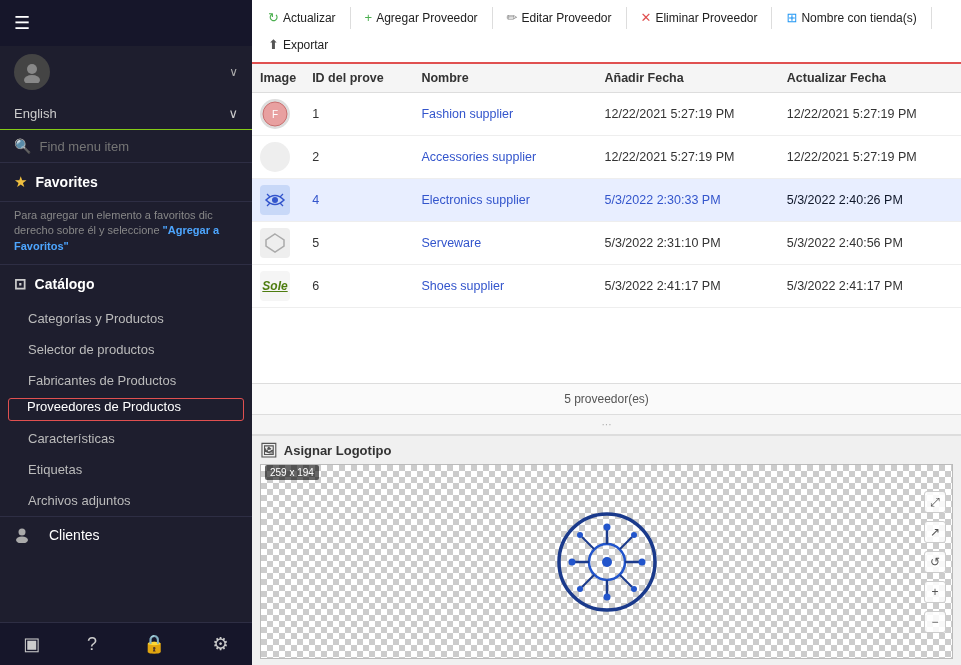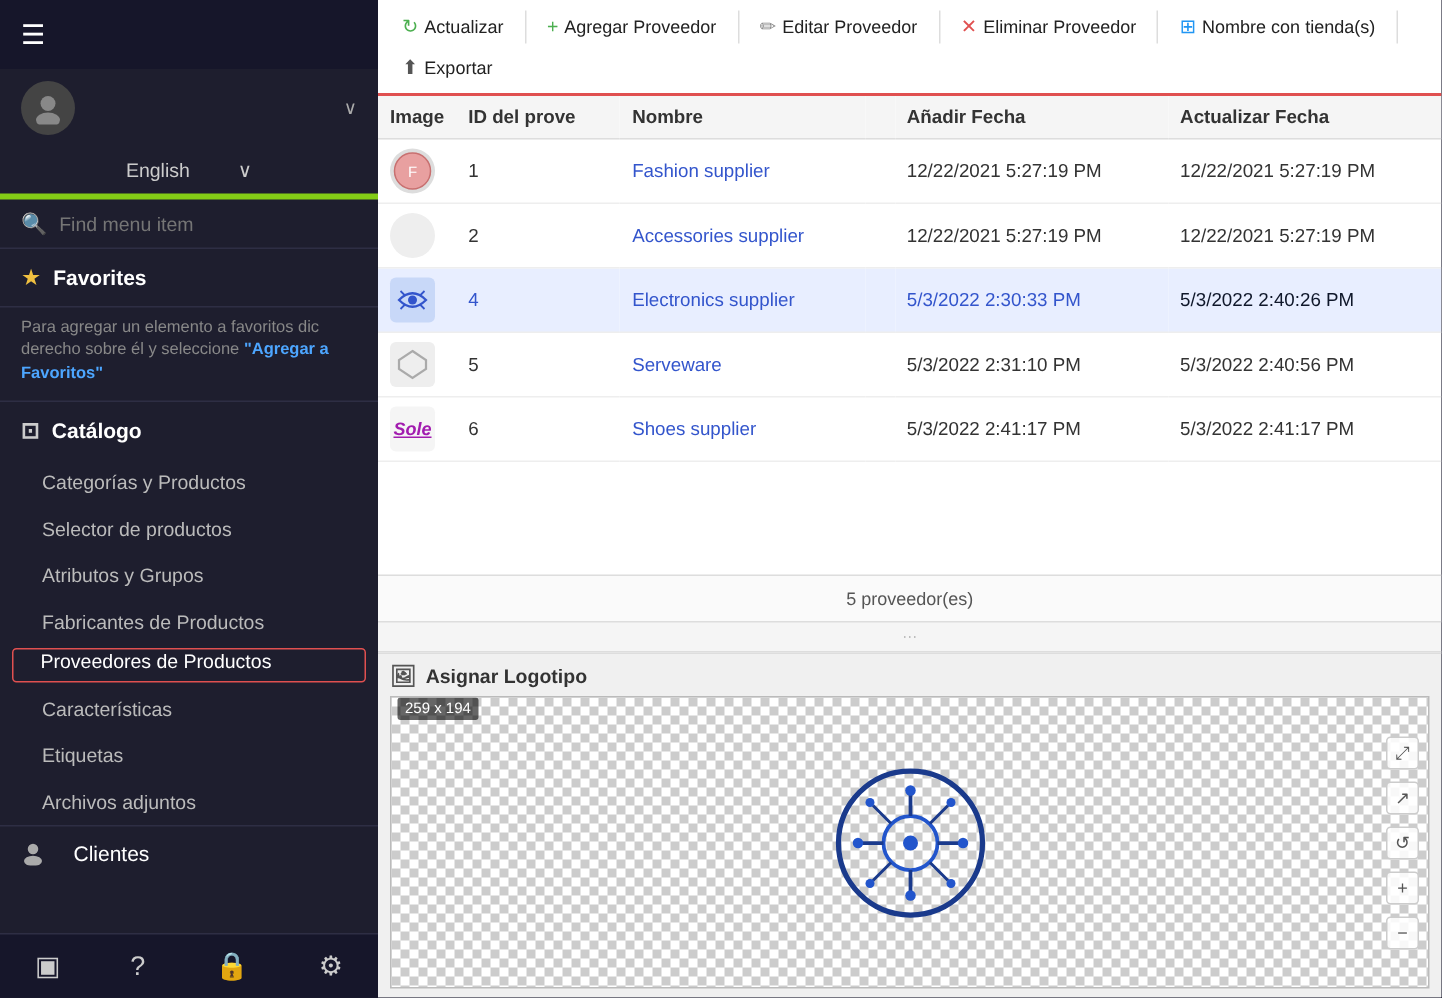--- a/index.html
+++ b/index.html
@@ -37,23 +37,23 @@
       background: #444;
       border-radius: 50%;
       display: flex; align-items: center; justify-content: center;
       color: #999; font-size: 18px;
     }
     .chevron-down { color: #aaa; font-size: 12px; }
 
     .lang-row {
       display: flex;
       align-items: center;
-      justify-content: center;
+      justify-content: space-between;
       padding: 8px 14px;
-      border-bottom: 4px solid #84cc16;
+      border-bottom: 1px solid #84cc16;
       cursor: pointer;
       gap: 32px;
     }
     .lang-row span { color: #ccc; font-size: 13px; }
 
     .search-row {
       display: flex;
       align-items: center;
       padding: 8px 14px;
       gap: 8px;
@@ -343,21 +343,20 @@
   </div>
 
   <div class="catalog-section">
     <div class="section-header">
       <span class="catalog-icon">⊡</span>
       <span>Catálogo</span>
     </div>
 
     <div class="menu-item">Categorías y Productos</div>
     <div class="menu-item">Selector de productos</div>
-    <div class="menu-item">Atributos y Grupos</div>
     <div class="menu-item">Fabricantes de Productos</div>
     <div class="menu-item active">Proveedores de Productos</div>
     <div class="menu-item">Características</div>
     <div class="menu-item">Etiquetas</div>
     <div class="menu-item">Archivos adjuntos</div>
 
     <div class="clients-row">
       <svg width="16" height="16" viewBox="0 0 16 16">
           <circle cx="8" cy="5" r="3.5" fill="#aaa"></circle>
           <ellipse cx="8" cy="13" rx="6" ry="3.5" fill="#aaa"></ellipse>
@@ -480,21 +479,21 @@
           </td>
           <td>5</td>
           <td class="link">Serveware</td>
           <td></td>
           <td>5/3/2022 2:31:10 PM</td>
           <td>5/3/2022 2:40:56 PM</td>
         </tr>
 
         <tr>
           <td class="img-cell">
-            <div class="img-placeholder" style="background:#f5f5f5; border-radius:4px; font-size:12px; font-weight:bold; color:#a21caf; font-style:italic;text-decoration:underline;">
+            <div class="img-placeholder" style="background:#f5f5f5; border-radius:4px; font-size:12px; font-weight:bold; color:#4d7c0f; font-style:italic;text-decoration:underline;">
               Sole
             </div>
           </td>
           <td>6</td>
           <td class="link">Shoes supplier</td>
           <td></td>
           <td>5/3/2022 2:41:17 PM</td>
           <td>5/3/2022 2:41:17 PM</td>
         </tr>
       </tbody>

